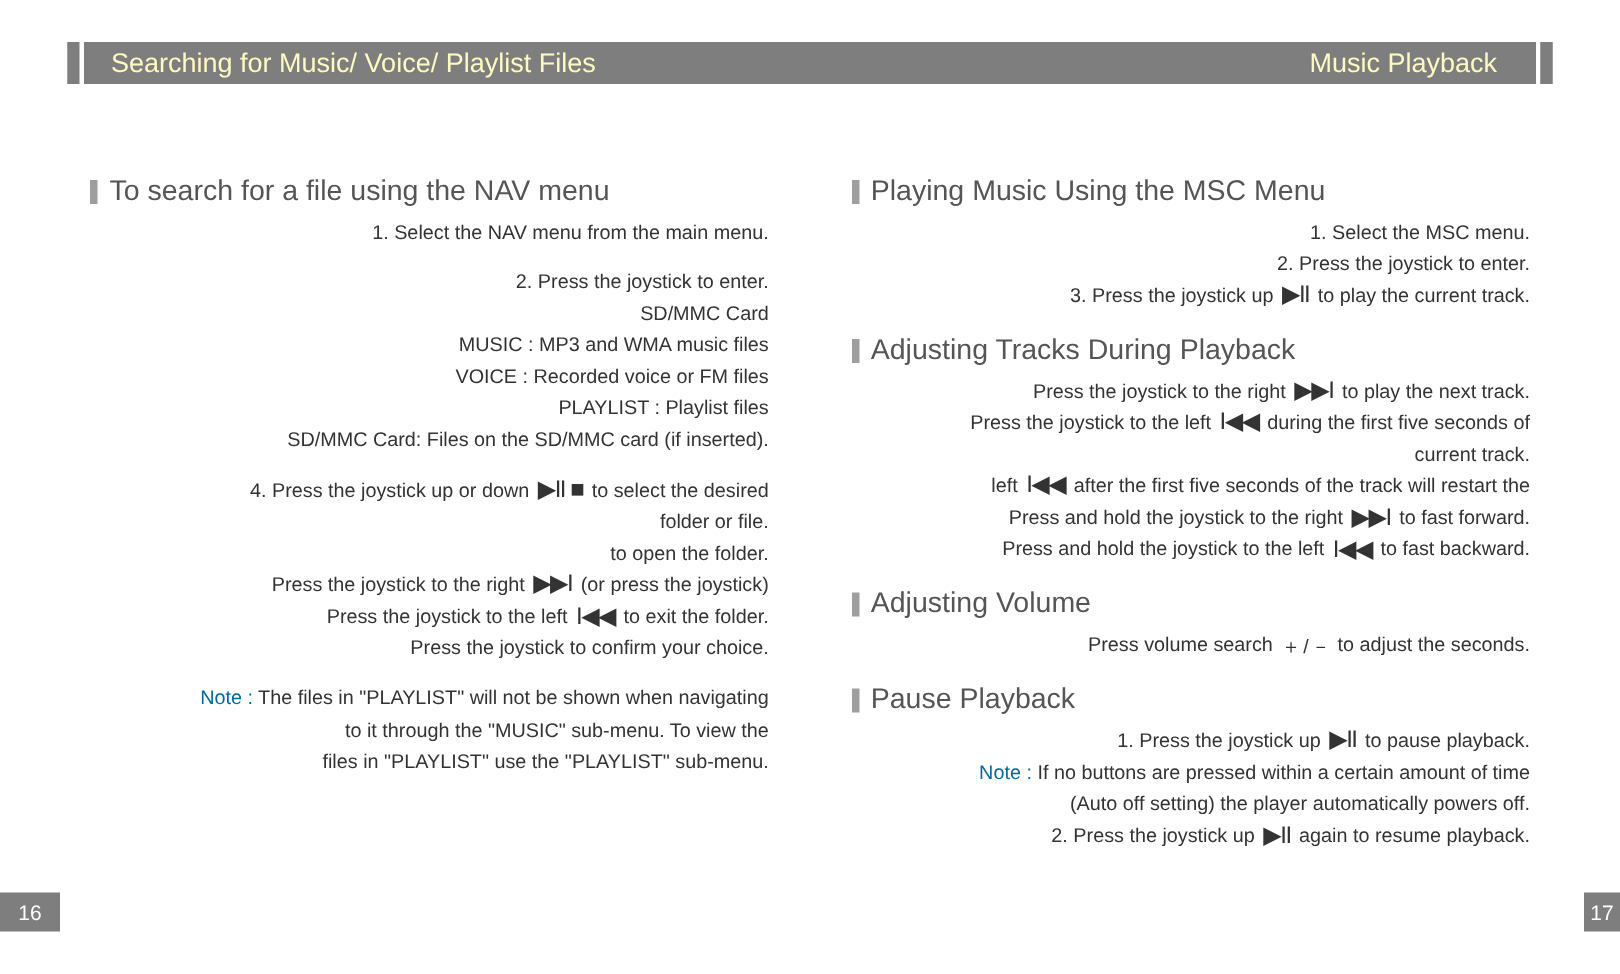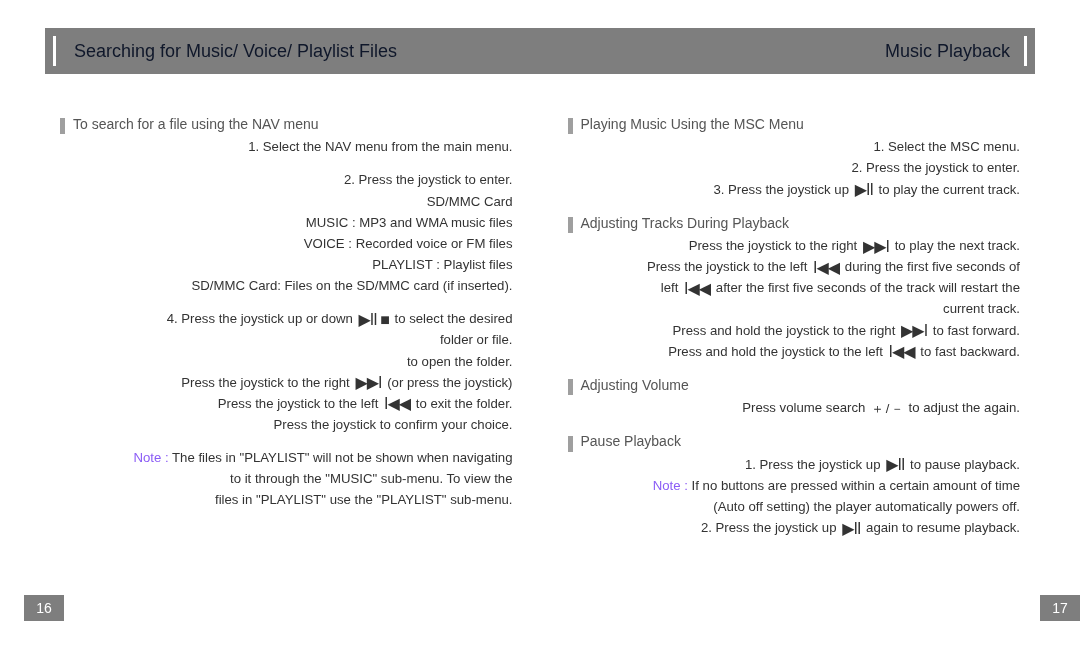--- a/index.html
+++ b/index.html
@@ -8,35 +8,35 @@
     width: 1080px;
     height: 649px;
     background: #fff;
     position: relative;
   }
   .header-bar {
     position: absolute;
     top: 28px;
     left: 45px;
     right: 45px;
-    height: 46px;
+    height: 28px;
     background: #7e7e7e;
     display: flex;
     justify-content: space-between;
     align-items: center;
-    color: #0f172a;
+    color: #fef9c3;
   }
   .header-left {
     font-size: 18px;
     padding-left: 18px;
     font-weight: normal;
   }
   .header-right {
     font-size: 18px;
-    padding-right: 14px;
+    padding-right: 26px;
     font-weight: normal;
     text-align: center;
   }
   .header-sep-left, .header-sep-right {
     width: 3px;
     height: 30px;
     background: #fff;
   }
   .header-inner {
     display: flex;
@@ -61,43 +61,43 @@
     gap: 55px;
   }
   .col {
     flex: 1;
     font-size: 13.2px;
     line-height: 1.45;
     color: #333;
   }
   .section-header {
     display: flex;
-    align-items: flex-end;
-    font-size: 14px;
+    align-items: center;
+    font-size: 19px;
     color: #555;
     margin: 4px 0 3px 0;
   }
   .section-mark {
     display: inline-block;
     width: 5px;
     height: 16px;
     background: #9f9f9f;
     margin-right: 8px;
   }
   .section-body {
     padding-left: 6px;
     margin-bottom: 14px;
   }
   .section-body p {
     margin-bottom: 2px;
     text-align: right;
   }
   .indent { padding-left: 28px; }
   .indent2 { padding-left: 46px; }
-  .note-label { color: #8b5cf6; margin-left: 28px; }
+  .note-label { color: #0369a1; margin-left: 28px; }
   .spb { margin-top: 14px; }
   .icon {
     display: inline-block;
     vertical-align: middle;
     font-size: 16px;
     line-height: 1;
     letter-spacing: -1px;
     margin: 0 2px;
   }
 
@@ -113,27 +113,26 @@
     left: 0;
     top: 0;
     width: 40px;
     height: 26px;
     background: #7e7e7e;
     color: #fff;
     font-size: 14px;
     display: flex;
     align-items: center;
     justify-content: center;
-    margin-left: 24px;
   }
   .footer-right {
     position: absolute;
     right: 0;
     top: 0;
-    width: 40px;
+    width: 24px;
     height: 26px;
     background: #7e7e7e;
     color: #fff;
     font-size: 14px;
     display: flex;
     align-items: center;
     justify-content: center;
   }
 </style>
 </head>
@@ -218,47 +217,47 @@
         <p>
           <span>Press the joystick to the right    </span>
           <span class="icon">▶▶I</span>
           <span> to play the next track.</span>
         </p>
         <p>
           <span>Press the joystick to the left     </span>
           <span class="icon">I◀◀</span>
           <span> during the first five seconds of</span>
         </p>
+        <p>current track.</p>
         <p>
           <span>left   </span>
           <span class="icon">I◀◀</span>
           <span>  after the first five seconds of the track will restart the</span>
         </p>
-        <p>current track.</p>
         <p>
           <span>Press and hold the joystick to the right     </span>
           <span class="icon">▶▶I</span>
           <span> to fast forward.</span>
         </p>
         <p>
           <span>Press and hold the joystick to the left     </span>
           <span class="icon">I◀◀</span>
           <span> to fast backward.</span>
         </p>
       </div>
 
       <div class="section-header">
         <span class="section-mark"></span>
         <span>Adjusting Volume</span>
       </div>
       <div class="section-body">
         <p>
           <span>Press volume search   </span>
           <span class="icon" style="font-size:13px">＋ / －</span>
-          <span> to adjust the again.</span>
+          <span> to adjust the seconds.</span>
         </p>
       </div>
 
       <div class="section-header">
         <span class="section-mark"></span>
         <span>Pause Playback</span>
       </div>
       <div class="section-body">
         <p>
           <span>1. Press the joystick up  </span>

